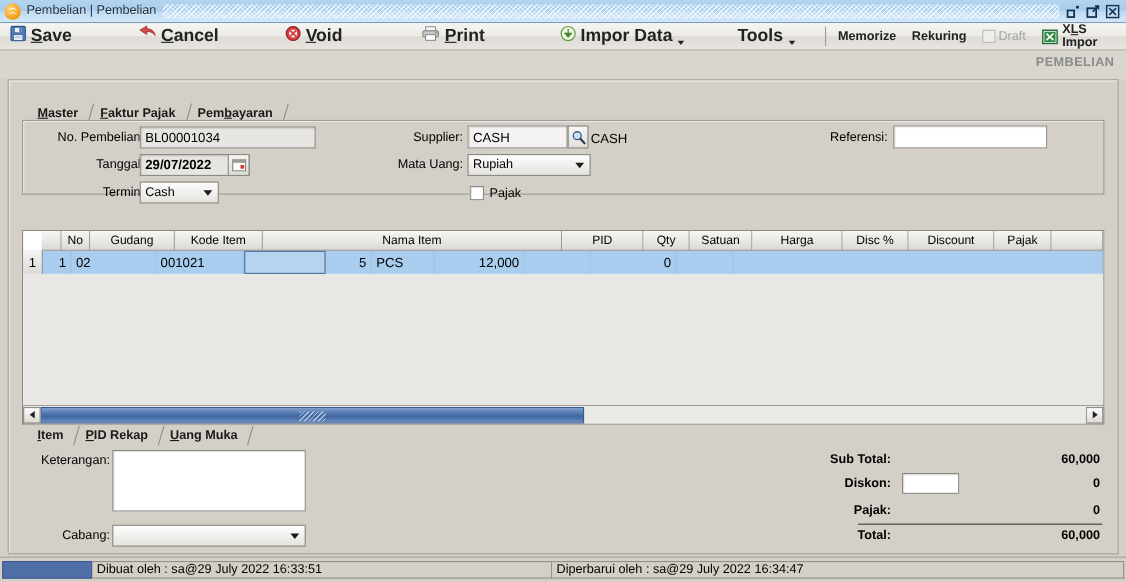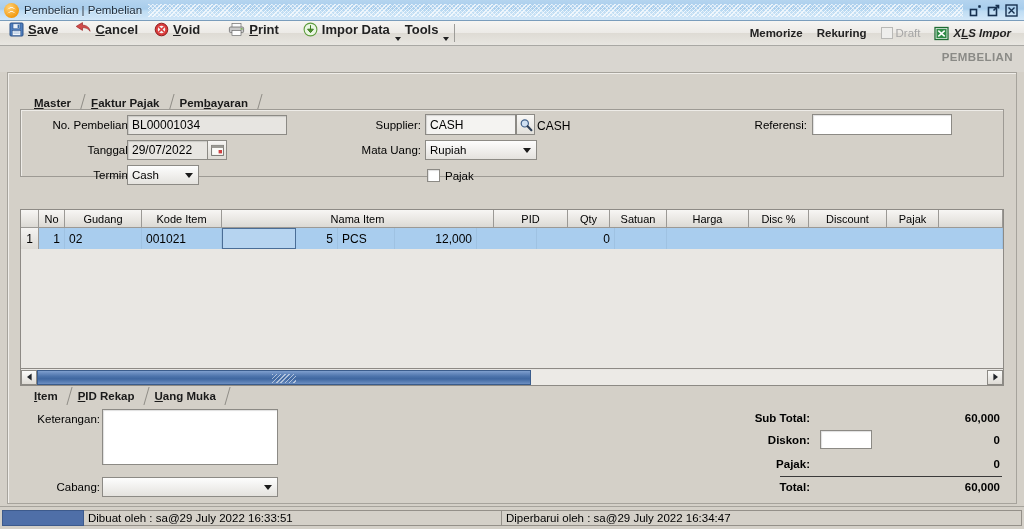--- a/index.html
+++ b/index.html
@@ -51,23 +51,23 @@
   .win-btn svg { display: block; }
 
   
   #toolbar {
     position: absolute; left: 0; top: 21px; width: 1024px; height: 25px;
     background: linear-gradient(to bottom, #f6f5f3 0%, #eceae6 50%, #dedbd4 51%, #e8e6e1 100%);
     border-bottom: 1px solid #a9a8a4;
     display: flex; align-items: center;
   }
   .tbtn {
-    display: flex; align-items: flex-start; gap: 4px; height: 23px;
-    padding: 0 1px; cursor: pointer; white-space: nowrap;
-    font-size: 13px; font-weight: bold; color: #222;
+    display: flex; align-items: center; gap: 4px; height: 23px;
+    padding: 0 23px; cursor: pointer; white-space: nowrap;
+    font-size: 16px; font-weight: bold; color: #222;
   }
   .tbtn .lbl u { text-decoration: underline; }
   .tb-sep { width: 1px; height: 18px; background: #9d9c98; margin: 0 4px; }
   .toolbar-right { margin-left: auto; display: flex; align-items: center; gap: 0; padding-right: 6px; }
   .plainbtn {
     font-size: 11.5px; font-weight: bold; color: #222; padding: 0 7px;
     height: 23px; display: flex; align-items: center; cursor: pointer;
   }
   .plainbtn.disabled { color: #a6a6a6; font-weight: normal; }
   .mini-cb {
@@ -144,21 +144,21 @@
     cursor: pointer;
   }
 
   
   #grid {
     position: absolute; left: 12px; top: 136px; width: 984px; height: 160px;
     background: #fff; border: 1px solid #8d8a85;
     box-shadow: inset 1px 1px 0 #fff;
     overflow: hidden;
   }
-  .ghead { display: flex; height: 18px; background: linear-gradient(to bottom,#f4f3f1,#dddbd6); }
+  .ghead { display: flex; height: 18px; background: linear-gradient(to bottom,#f4f3f1,#dddbd6); margin-left: 17px; }
   .ghead .gh {
     border-right: 1px solid #9b9995; border-bottom: 1px solid #9b9995;
     font-size: 11px; display: flex; align-items: center; justify-content: center;
     background: linear-gradient(to bottom,#f7f6f4 0%,#e9e7e3 55%,#dbd9d4 100%);
     overflow: hidden; white-space: nowrap;
   }
   .grow { display: flex; height: 21px; background: #a9cdee; }
   .grow .gc {
     border-right: 1px solid #9fc2e2; font-size: 12px;
     display: flex; align-items: center; padding: 0 4px; overflow: hidden; white-space: nowrap;
@@ -313,21 +313,21 @@
   </div>
   <div class="tb-sep"></div>
 
   <div class="toolbar-right">
     <div class="plainbtn">Memorize</div>
     <div class="plainbtn">Rekuring</div>
     <div class="plainbtn disabled">
       <span class="mini-cb"></span>
       <span>Draft</span>
     </div>
-    <div class="plainbtn" style="gap:4px;font-style:italic;">
+    <div class="plainbtn" style="gap:4px;">
       <span style="display:flex;">
         <svg width="15" height="15" viewBox="0 0 15 15">
           <rect x="1" y="1.5" width="13" height="12" fill="#ffffff" stroke="#1e6b33" stroke-width="1.3"></rect>
           <rect x="2.4" y="2.8" width="10.2" height="9.4" fill="#2f8a46"></rect>
           <path d="M4.3 4.6 L10.7 10.4 M10.7 4.6 L4.3 10.4" stroke="#ffffff" stroke-width="1.5"></path>
         </svg>
       </span>
       <span>X<u>L</u>S Impor</span>
     </div>
   </div>
@@ -350,21 +350,21 @@
         <span>Pem<u>b</u>ayaran</span>
       </div>
   </div>
 
   <div class="groupbox">
 
     <div class="flabel" style="left:0px; top:9px; width:110px;">No. Pembelian:</div>
     <div class="ftext ro" style="left:106px; top:5px; width:160px; height:20px;text-align:right;">BL00001034</div>
 
     <div class="flabel" style="left:0px; top:34px; width:110px;">Tanggal:</div>
-    <div class="ftext ro" style="left:106px; top:30px; width:100px; height:20px;">29/07/2022</div>
+    <div class="ftext ro" style="left:106px; top:30px; width:100px; height:20px;font-weight:bold;">29/07/2022</div>
     <div class="iconbtn" style="left:186px; top:30px; width:20px; height:20px;">
       <svg width="13" height="12" viewBox="0 0 13 12">
         <rect x="0.6" y="1.4" width="11.8" height="10" fill="#fbfbf8" stroke="#6d6b66" stroke-width=".9"></rect>
         <rect x="0.6" y="1.4" width="11.8" height="2.6" fill="#9c9a95"></rect>
         <rect x="7.6" y="6" width="3.4" height="3.4" fill="#cf4040"></rect>
       </svg>
     </div>
 
     <div class="flabel" style="left:0px; top:59px; width:110px;">Termin:</div>
     <div class="fcombo" style="left:106px; top:55px; width:72px; height:20px;">

